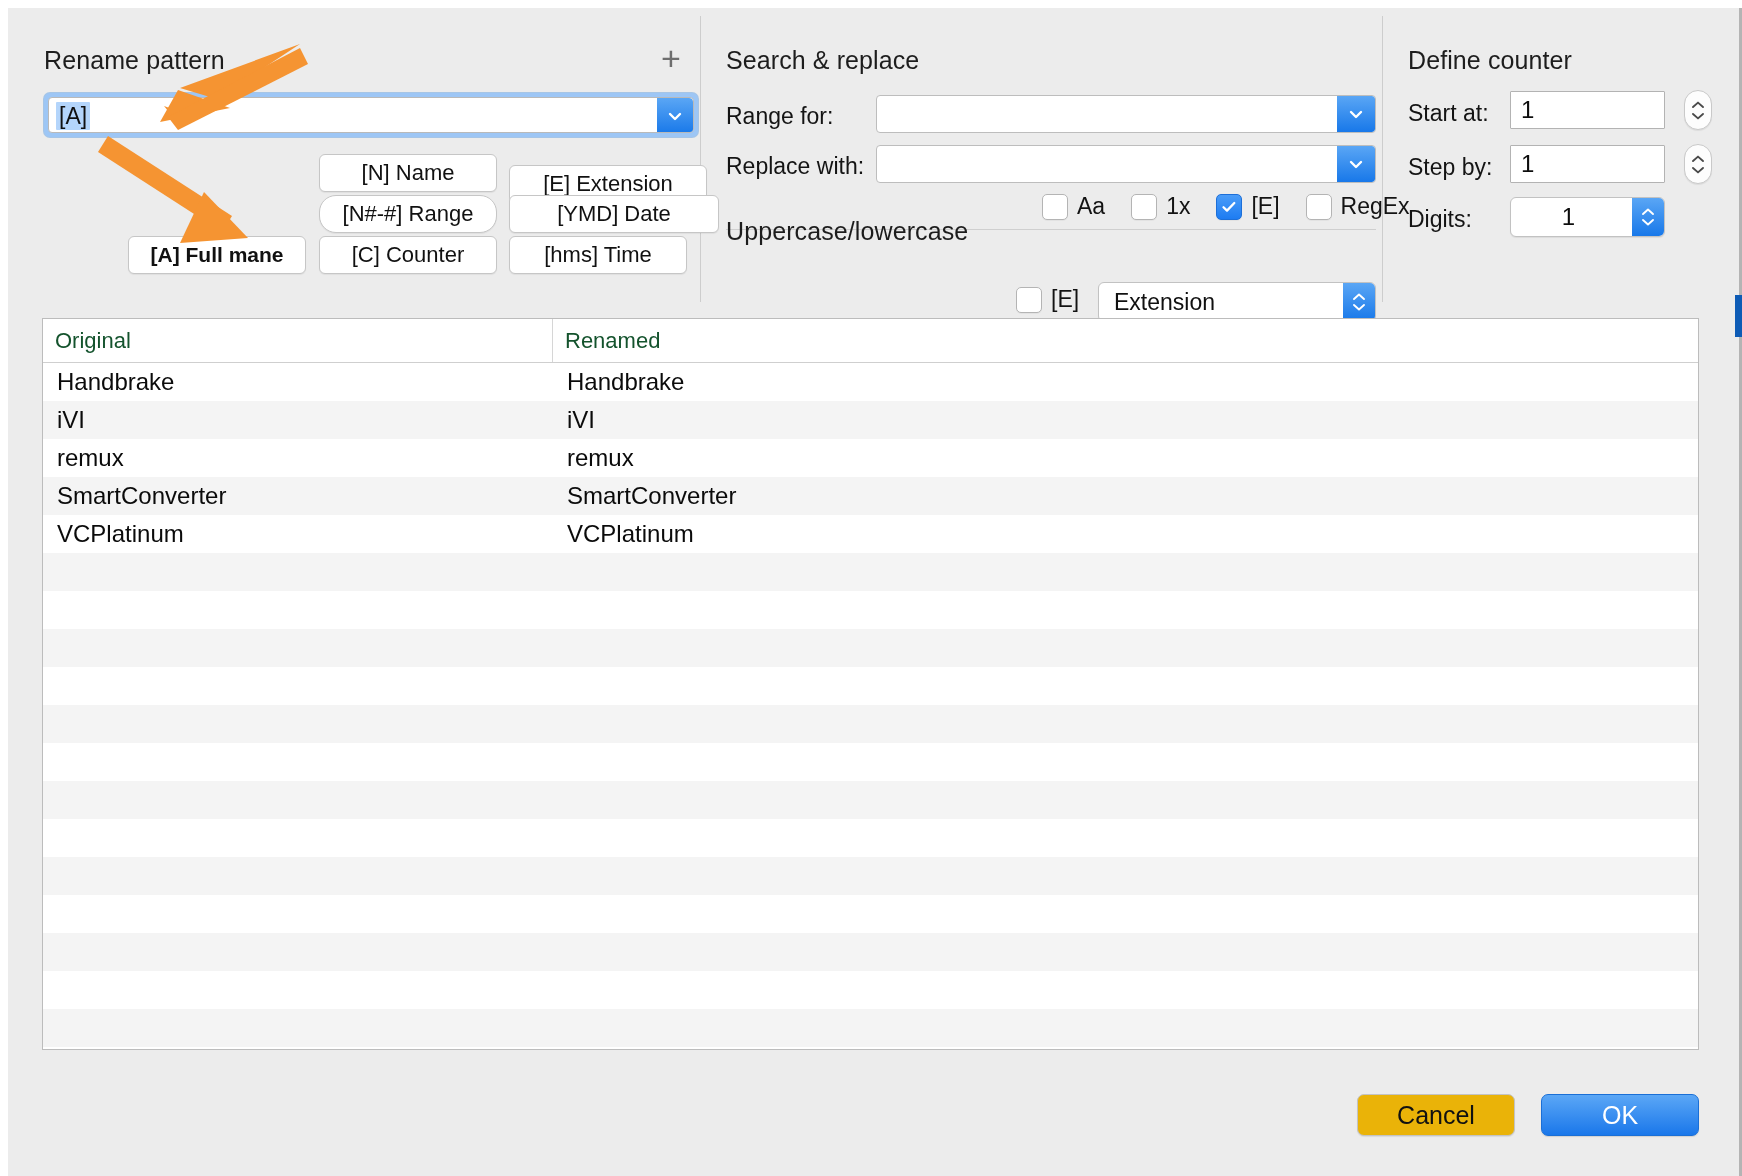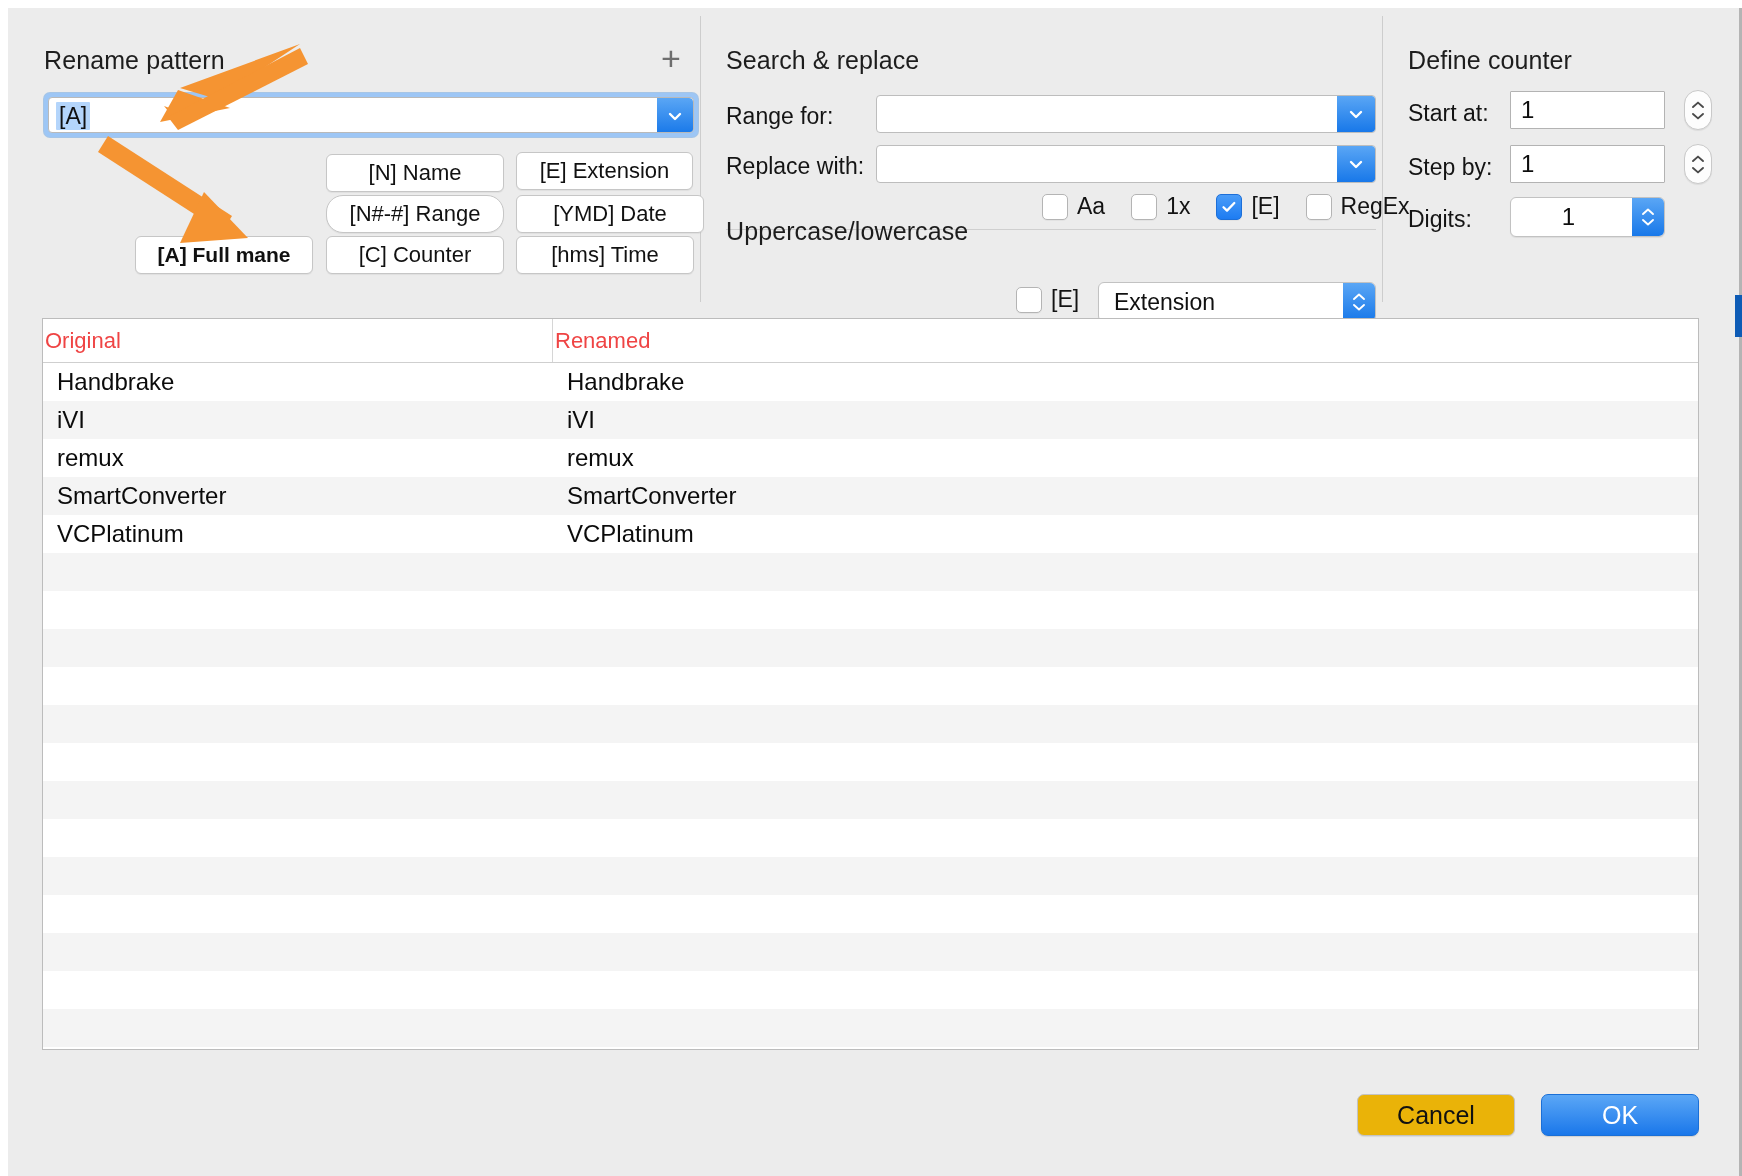--- a/index.html
+++ b/index.html
@@ -114,21 +114,20 @@
     background: #ffffff;
     box-shadow: 0 1px 1px rgba(0,0,0,0.06);
     font-size: 22px;
     color: #111111;
     display: flex;
     align-items: center;
     justify-content: center;
     box-sizing: border-box;
     cursor: default;
     white-space: nowrap;
-    margin-left: 7px;
   }
   .token-btn.bold { font-weight: bold; font-size: 21px; }
 
   
   .anno { position: absolute; pointer-events: none; }
 
   
   .field-label {
     position: absolute;
     font-size: 23px;
@@ -258,24 +257,24 @@
     overflow: hidden;
   }
   .thead {
     display: flex;
     height: 43px;
     border-bottom: 1px solid #cfcfcf;
     background: #ffffff;
   }
   .th {
     font-size: 22px;
-    color: #ef4444;
+    color: #14532d;
     display: flex;
     align-items: center;
-    padding-left: 2px;
+    padding-left: 12px;
     box-sizing: border-box;
   }
   .th.col1 { width: 510px; border-right: 1px solid #d6d6d6; }
   .th.col2 { flex: 1; }
   .trow { display: flex; height: 38px; }
   .trow.odd { background: #ffffff; }
   .trow.even { background: #f4f4f4; }
   .td {
     font-size: 24px;
     color: #0b0b0b;
@@ -350,23 +349,23 @@
         <div class="combo-arrow">
           <svg width="20" height="20" viewBox="0 0 20 20">
             <path d="M5 8 L10 13 L15 8" fill="none" stroke="#ffffff" stroke-width="2.4" stroke-linecap="round" stroke-linejoin="round"></path>
           </svg>
         </div>
       </div>
     </div>
 
     <div class="token-btn bold" style="left:120px; top:228px; width:178px;">[A] Full mane</div>
     <div class="token-btn" style="left:311px; top:146px; width:178px;">[N] Name</div>
-    <div class="token-btn" style="left:501px; top:144px; width:177px;">[E] Extension</div>
+    <div class="token-btn" style="left:501px; top:157px; width:198px;">[E] Extension</div>
     <div class="token-btn" style="left:311px; top:187px; width:178px;border-radius:17px;">[N#-#] Range</div>
-    <div class="token-btn" style="left:501px; top:187px; width:188px;">[YMD] Date</div>
+    <div class="token-btn" style="left:501px; top:187px; width:210px;">[YMD] Date</div>
     <div class="token-btn" style="left:311px; top:228px; width:178px;">[C] Counter</div>
     <div class="token-btn" style="left:501px; top:228px; width:178px;">[hms] Time</div>
 
     <div class="panel-title" style="left:718px; top:38px;">Search &amp; replace</div>
 
     <div class="field-label" style="left:718px; top:95px;">Range for:</div>
     <div class="sr-combo" style="left:868px; top:87px; width:500px;">
       <div style="position:absolute;left:9px;top:5px;font-size:23px;color:#101010;"></div>
       <div class="combo-arrow">
         <svg width="20" height="20" viewBox="0 0 20 20">

